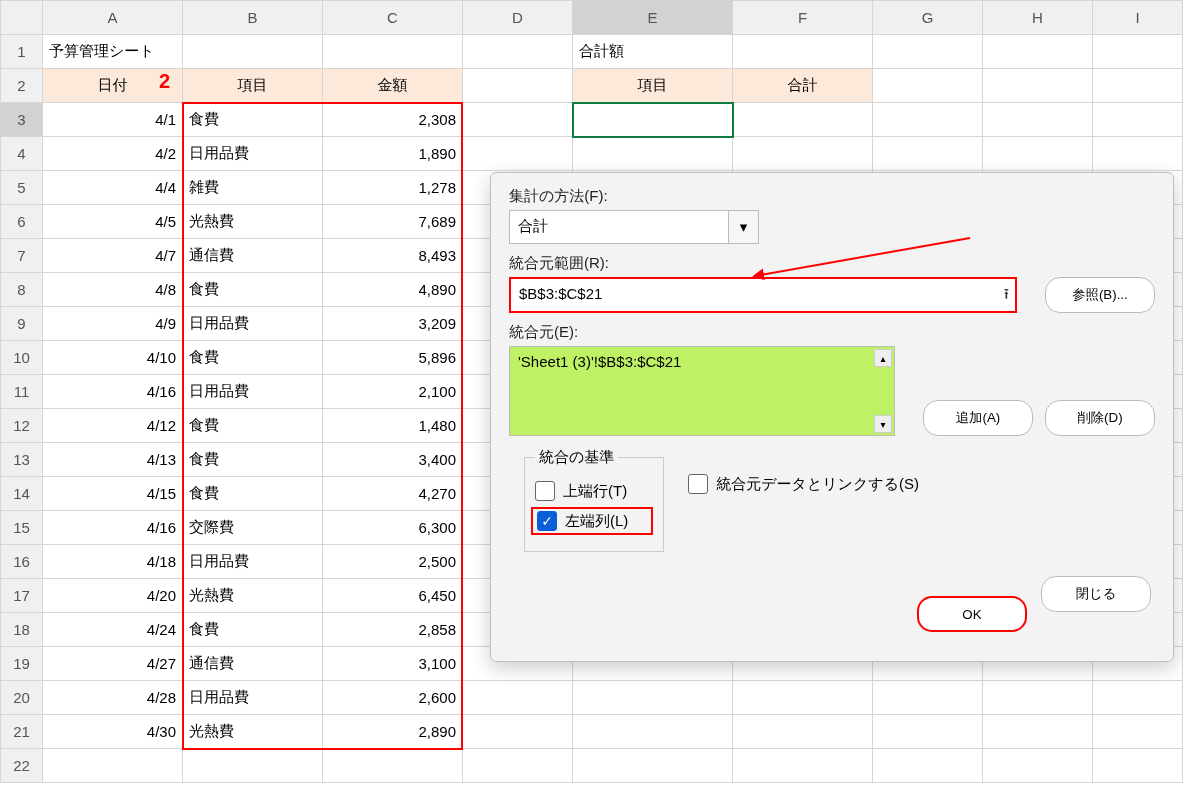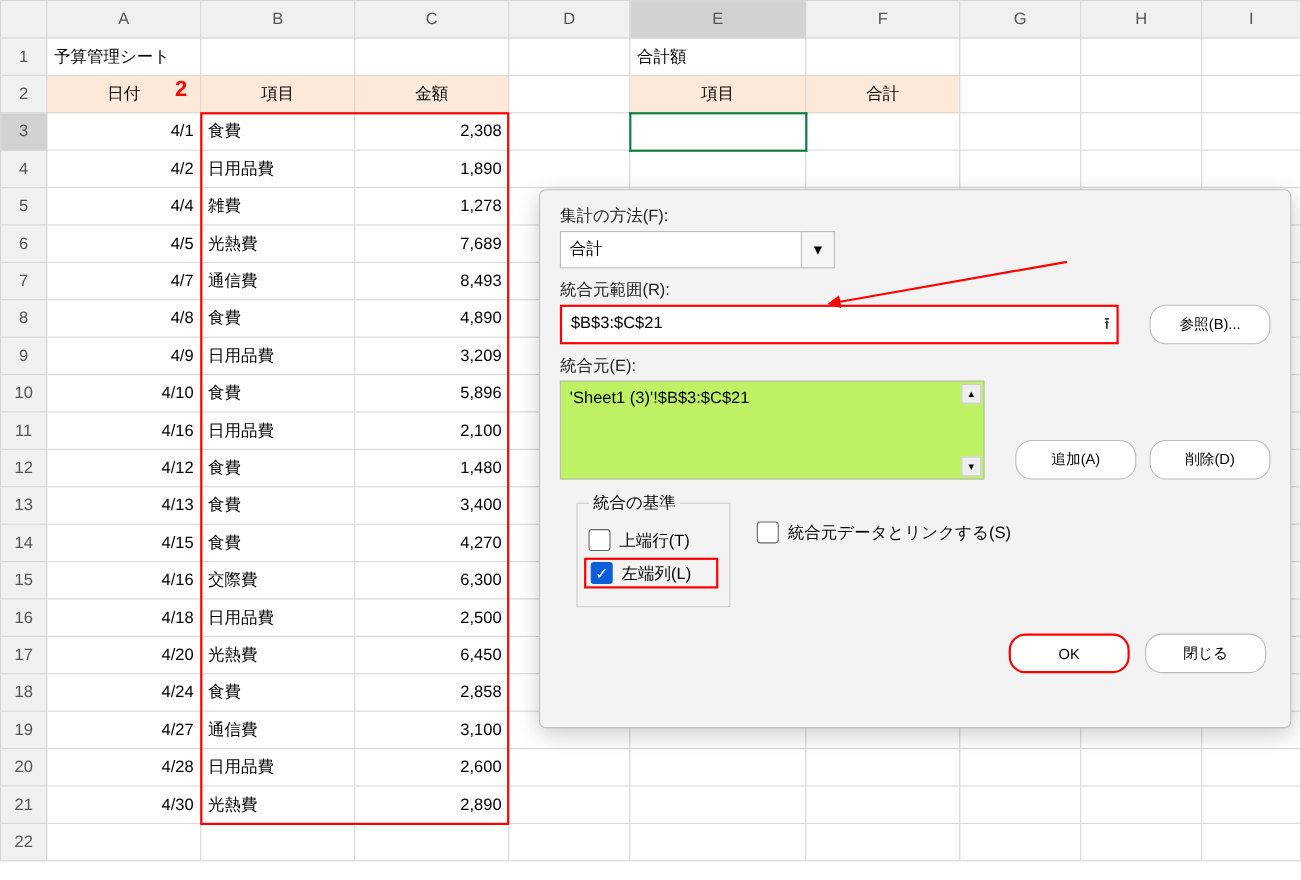--- a/index.html
+++ b/index.html
@@ -147,21 +147,21 @@
     .chkbox {
       width:20px;height:20px;
       border:1px solid #666;
       border-radius:3px;
       background:#fff;
       display:flex;align-items:center;justify-content:center;
     }
     .chkbox.checked { background:#0b5ed7; border-color:#0b5ed7; color:#fff; font-size:14px;}
     .link-row { display:inline-flex; align-items:center; gap:8px; margin-left: 20px; margin-top: 38px; }
     .footer { display:flex; justify-content:flex-end; gap:14px; margin-top:24px; padding-right:4px;}
-    .footer .dbtn.ok { border:2px solid #ff0000; }
+    .footer .dbtn.ok { border:2px solid #ff0000;margin-top:20px; }
     .arrow-svg { position:absolute; z-index:25; pointer-events:none; }
   </style>
 </head>
 <body>
 
 <table class="sheet">
   <colgroup>
     <col class="col-rowhdr">
       <col class="col-A">
       <col class="col-B">

